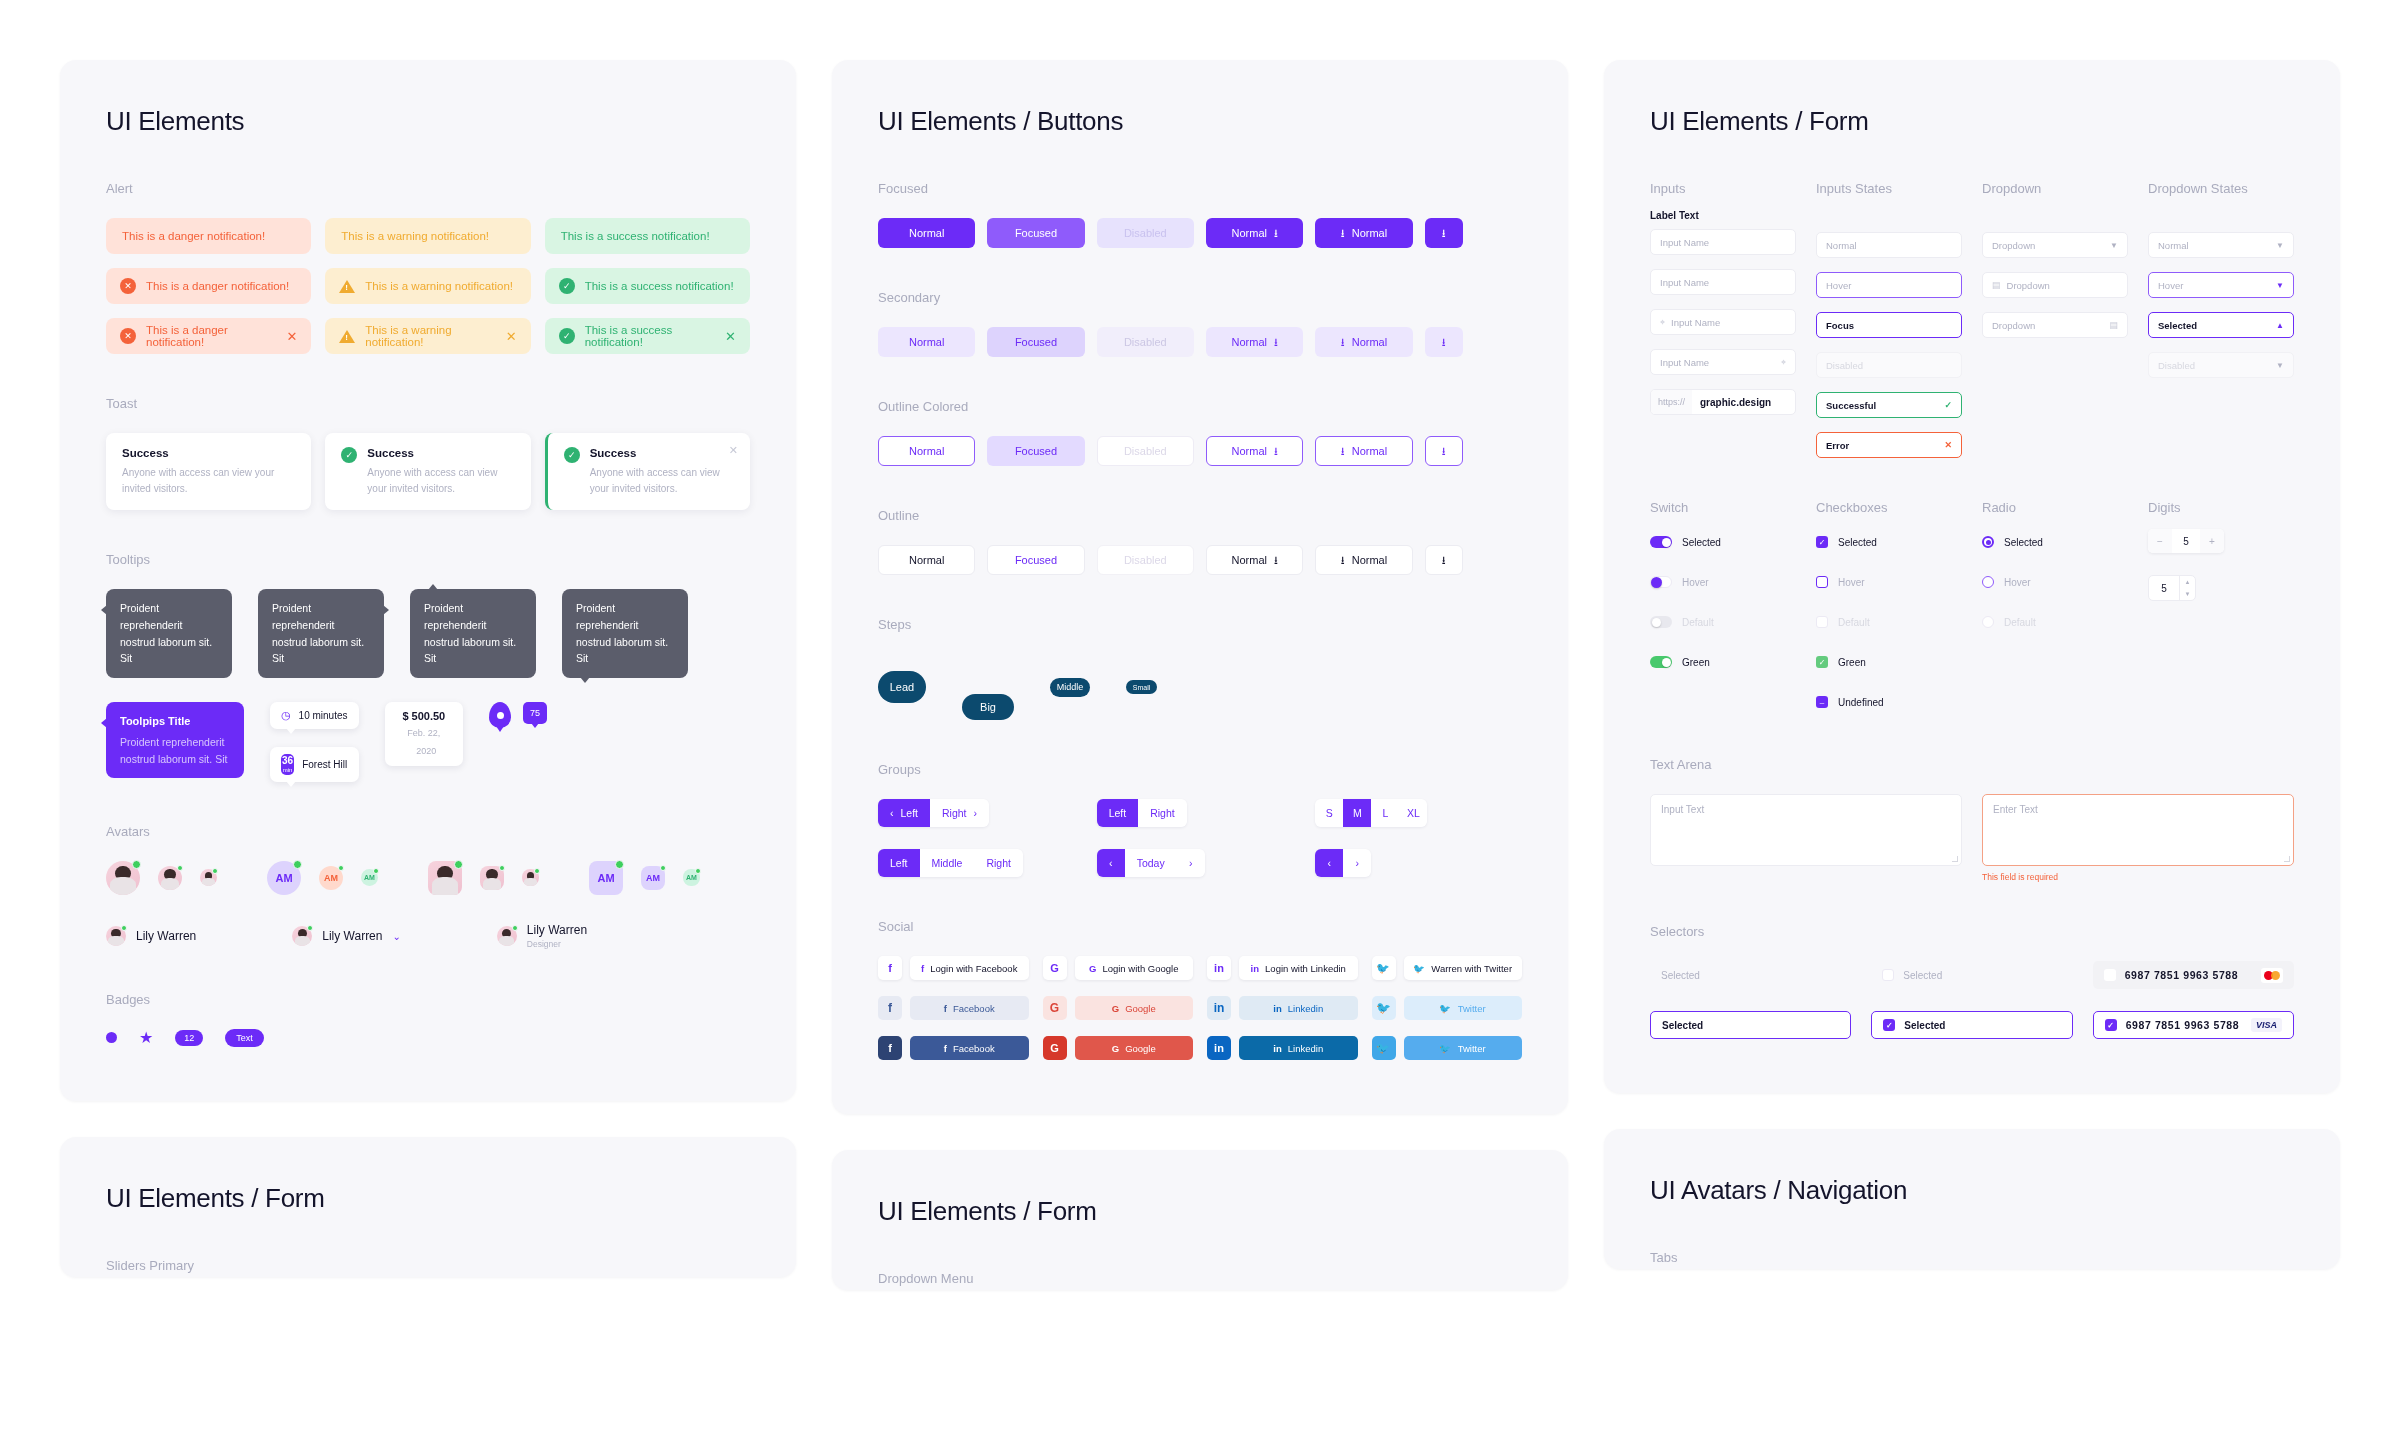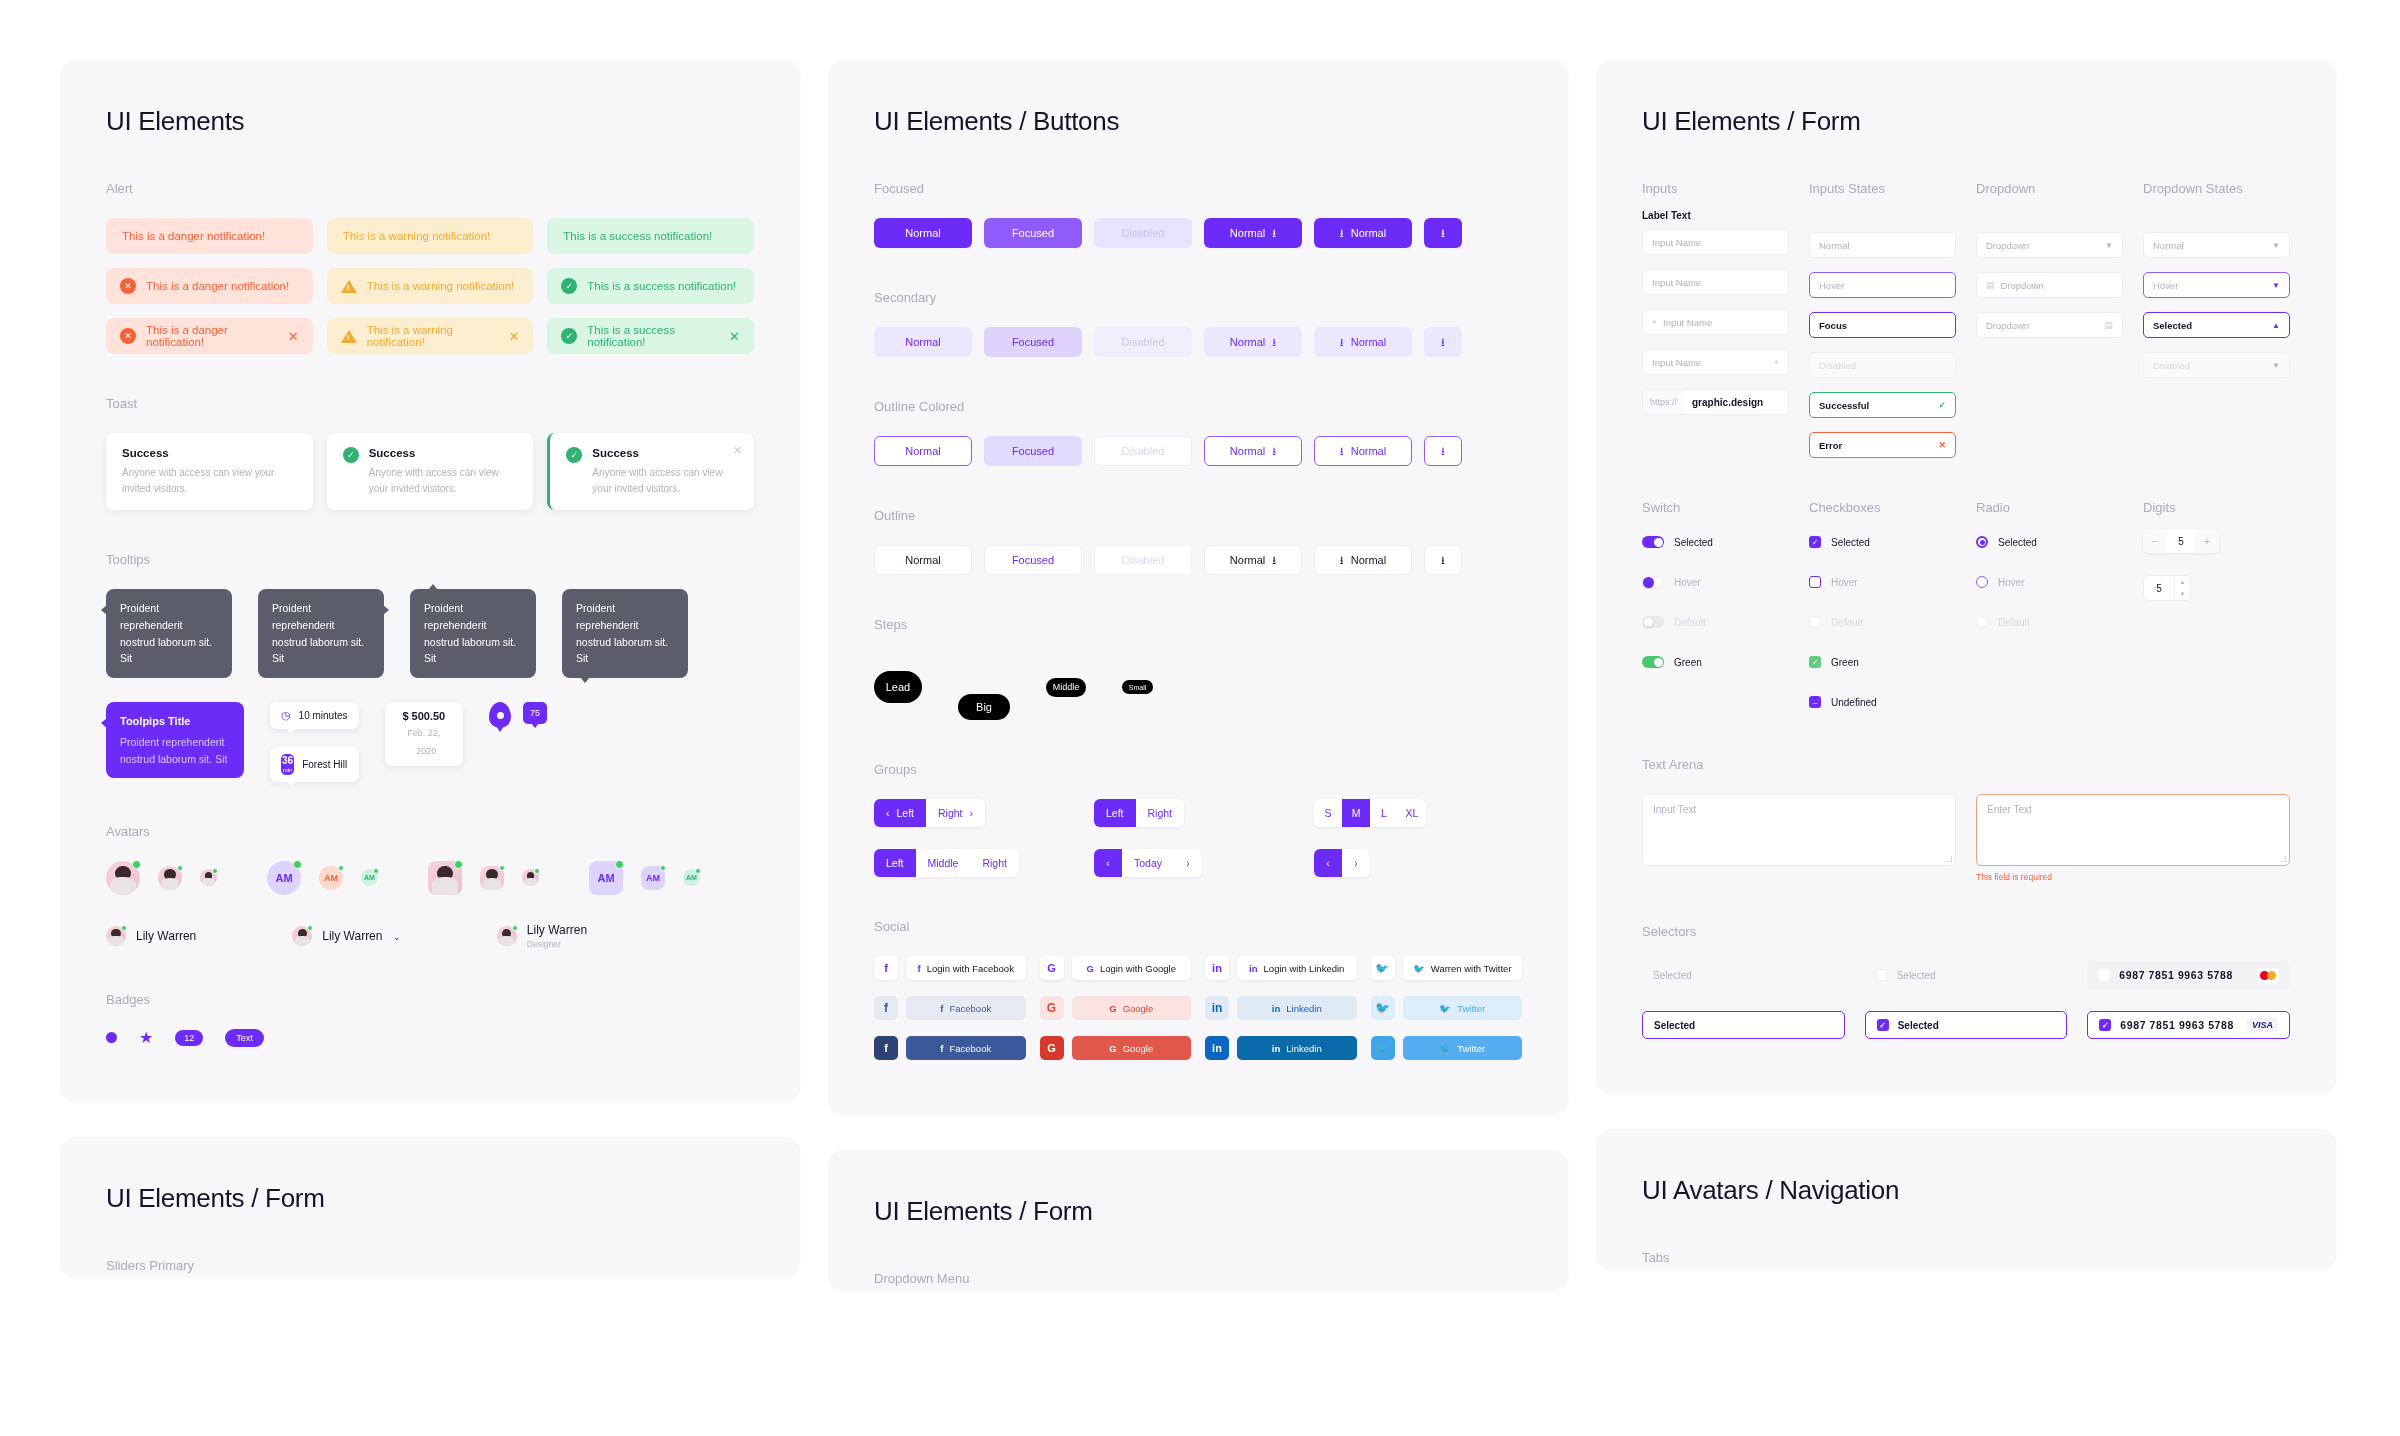--- a/index.html
+++ b/index.html
@@ -1,21 +1,21 @@
 <!DOCTYPE html>
 <html><head>
 <meta charset="utf-8">
 <style>
   * { box-sizing: border-box; margin:0; padding:0; }
   body {
     width:2400px; height:1436px; background:#ffffff;
     font-family:"Liberation Sans", sans-serif; overflow:hidden;
   }
   .board { position:relative; width:2400px; height:1436px; padding:60px 0 0 0; }
-  .cols { display:flex; gap:28px; padding:0 60px; }
+  .cols { display:flex; gap:36px; padding:0 60px; }
   .col { width:740px; display:flex; flex-direction:column; gap:36px; }
   .card {
     background:#f7f7fa; border-radius:16px; padding:46px 46px 54px 46px;
     box-shadow:0 1px 3px rgba(20,20,50,.05);
   }
   .card.clip { overflow:hidden; }
   .card-title { font-size:26px; font-weight:400; color:#14142b; letter-spacing:-.3px; margin-bottom:44px; }
   .sec-label { font-size:13px; color:#a9abbd; margin-bottom:22px; font-weight:400; }
   .sec { margin-bottom:42px; }
   .sec:last-child{margin-bottom:0;}
@@ -103,21 +103,21 @@
   .btn.oc-foc{background:#e3daff;color:#6c2bf7;border-color:transparent;}
   .btn.oc-dis{background:#fff;color:#dcd8e8;border-color:#eeecf5;}
   .btn.o-norm{background:#fff;color:#14142b;border-color:#ececf2;}
   .btn.o-foc{background:#fff;color:#6c2bf7;border-color:#ececf2;}
   .btn.o-dis{background:#fff;color:#dcd8e8;border-color:#f2f1f6;}
   .btn.icon-only{width:38px;padding:0;justify-self:start;}
   .dl{font-size:11px;line-height:1;}
 
   
   .steps{display:flex;align-items:center;gap:36px;}
-  .step{background:#000000;color:#fff;border-radius:16px;display:flex;align-items:center;justify-content:center;}
+  .step{background:#0c4a6e;color:#fff;border-radius:16px;display:flex;align-items:center;justify-content:center;}
   .st-lead{width:48px;height:32px;font-size:11px;}
   .st-big{width:52px;height:26px;font-size:11px;margin-top:40px;}
   .st-mid{width:40px;height:19px;font-size:9px;}
   .st-sml{width:31px;height:14px;font-size:7px;}
 
   
   .grp-wrap{display:grid;grid-template-columns:repeat(3,1fr);gap:22px 12px;}
   .grp{display:inline-flex;border-radius:6px;overflow:hidden;box-shadow:0 1px 3px rgba(20,20,50,.07);width:max-content;}
   .gb{height:28px;padding:0 12px;display:flex;align-items:center;gap:7px;font-size:10.5px;background:#fff;color:#6c2bf7;cursor:pointer;}
   .gb.act{background:#6c2bf7;color:#fff;}

